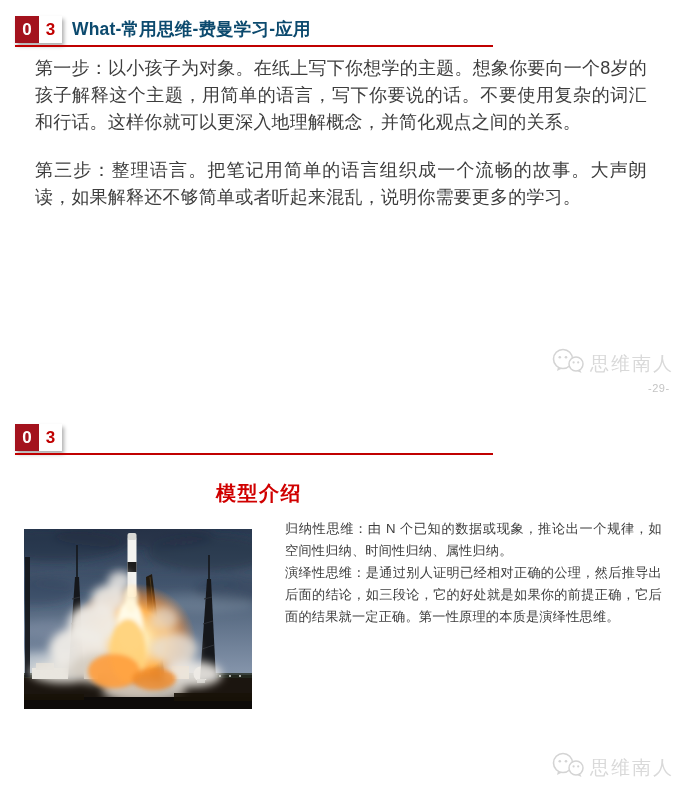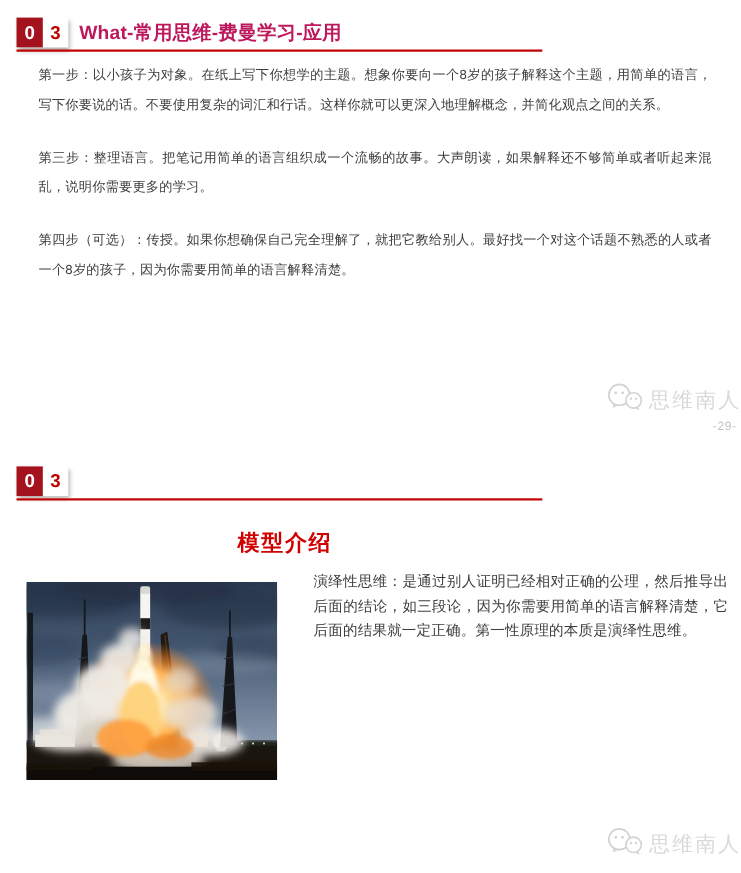--- a/index.html
+++ b/index.html
@@ -8,28 +8,28 @@
     overflow:hidden; font-family:"Liberation Sans","DejaVu Sans",sans-serif;
     -webkit-font-smoothing:antialiased;
   }
   
   .header { position:absolute; left:15px; display:flex; align-items:flex-start; }
   .numplate { display:flex; background:#fff; height:27px; box-shadow:2px 3px 4px rgba(0,0,0,.32); }
   .numcell { width:24px; display:flex; align-items:center; justify-content:center;
              font-size:17px; font-weight:bold; }
   .num-left  { background:#a3121d; color:#ffffff; }
   .num-right { background:#ffffff; color:#c00000; width:23px; }
-  .htitle { margin-left:10px; font-size:17.5px; font-weight:bold; color:#be185d;
+  .htitle { margin-left:10px; font-size:17.5px; font-weight:bold; color:#0c4a6e;
             line-height:27px; white-space:nowrap; letter-spacing:.2px; }
   .underline { position:absolute; left:15px; width:478px; height:2px; background:#c00000; }
   .hdr1 { top:16px; } .ul1 { top:45px; }
   .hdr2 { top:424px; } .ul2 { top:453px; }
   
   .body1 { position:absolute; left:35px; top:55px; width:612px;
-           font-size:12px; line-height:27px; color:#3d3d3d;
+           font-size:18px; line-height:27px; color:#3d3d3d;
            text-align:justify; letter-spacing:.2px; }
   .body1 p { margin:0 0 21px 0; }
   
   .section-heading { position:absolute; left:216px; top:480px; font-size:20px;
                      font-weight:bold; color:#d00000; letter-spacing:1.5px; }
   .photo { position:absolute; left:24px; top:529px; width:228px; height:180px; }
   .photo svg { display:block; width:228px; height:180px; }
   .rcol { position:absolute; left:285px; top:518px; width:377px;
           font-size:13.2px; line-height:22px; color:#3d3d3d;
           text-align:justify; letter-spacing:.2px; }
@@ -53,21 +53,20 @@
       <div class="numcell num-left">0</div>
       <div class="numcell num-right">3</div>
     </div>
     <div class="htitle">What-常用思维-费曼学习-应用</div>
   </div>
   <div class="underline ul1"></div>
 
   <div class="body1">
     <p>第一步：以小孩子为对象。在纸上写下你想学的主题。想象你要向一个8岁的孩子解释这个主题，用简单的语言，写下你要说的话。不要使用复杂的词汇和行话。这样你就可以更深入地理解概念，并简化观点之间的关系。</p>
     <p>第三步：整理语言。把笔记用简单的语言组织成一个流畅的故事。大声朗读，如果解释还不够简单或者听起来混乱，说明你需要更多的学习。</p>
-    <p>第四步（可选）：传授。如果你想确保自己完全理解了，就把它教给别人。最好找一个对这个话题不熟悉的人或者一个8岁的孩子，因为你需要用简单的语言解释清楚。</p>
   </div>
 
   <div class="watermark wm1">
     <span>
       <svg width="34" height="27" viewBox="0 0 34 27" fill="none">
         <circle cx="12" cy="11" r="9.5" stroke="#d4d4d4" stroke-width="1.6" fill="#ffffff"></circle>
         <path d="M7 19 L6 23 L11 20.5 Z" fill="#d4d4d4"></path>
         <circle cx="8.8" cy="9.2" r="1.3" fill="#d4d4d4"></circle>
         <circle cx="15" cy="9.2" r="1.3" fill="#d4d4d4"></circle>
         <circle cx="25" cy="16" r="7" stroke="#d4d4d4" stroke-width="1.5" fill="#ffffff"></circle>
@@ -184,21 +183,22 @@
         <ellipse cx="107" cy="70" rx="7" ry="14" fill="#fff6da" opacity="0.9"></ellipse>
       </g>
 
       <rect x="0" y="168" width="228" height="12" fill="#0e0b09"></rect>
       <rect x="0" y="165" width="60" height="6" fill="#181208" opacity="0.9"></rect>
       <rect x="150" y="164" width="78" height="8" fill="#181208" opacity="0.9"></rect>
     </svg>
   </div>
 
   <div class="rcol">
-    <p class="logic">演绎性思维：是通过别人证明已经相对正确的公理，然后推导出后面的结论，如三段论，因为你需要用简单的语言解释清楚，它后面的结果就一定正确。第一性原理的本质是演绎性思维。</p>
+    <p class="logic">归纳性思维：由 N 个已知的数据或现象，推论出一个规律，如空间性归纳、时间性归纳、属性归纳。</p>
+    <p class="logic">演绎性思维：是通过别人证明已经相对正确的公理，然后推导出后面的结论，如三段论，它的好处就是如果你的前提正确，它后面的结果就一定正确。第一性原理的本质是演绎性思维。</p>
   </div>
 
   <div class="watermark wm2">
     <span>
       <svg width="34" height="27" viewBox="0 0 34 27" fill="none">
         <circle cx="12" cy="11" r="9.5" stroke="#d4d4d4" stroke-width="1.6" fill="#ffffff"></circle>
         <path d="M7 19 L6 23 L11 20.5 Z" fill="#d4d4d4"></path>
         <circle cx="8.8" cy="9.2" r="1.3" fill="#d4d4d4"></circle>
         <circle cx="15" cy="9.2" r="1.3" fill="#d4d4d4"></circle>
         <circle cx="25" cy="16" r="7" stroke="#d4d4d4" stroke-width="1.5" fill="#ffffff"></circle>

